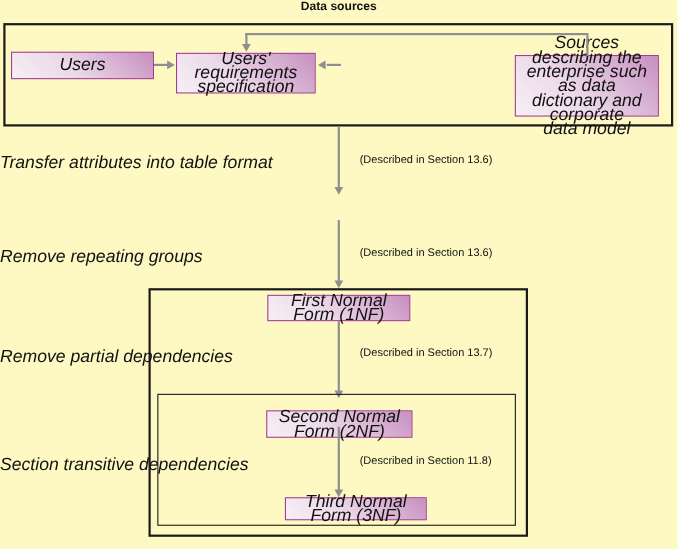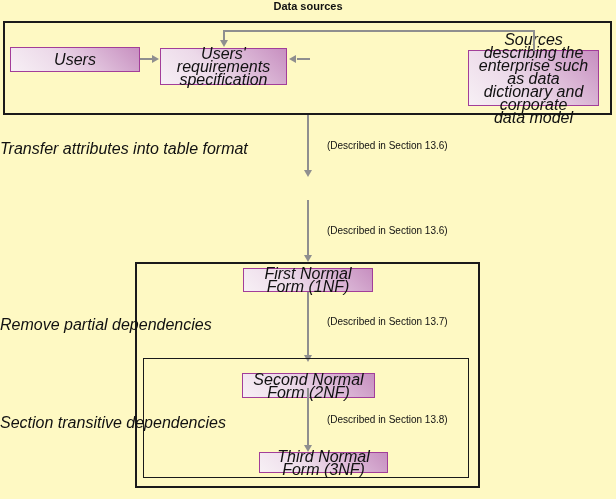--- a/index.html
+++ b/index.html
@@ -95,33 +95,34 @@
   <div class="vline" id="conn-v-req"></div>
   <div class="head down" id="conn-head"></div>
 
   <div class="vline" id="stem1"></div>
   <div class="head down" id="head1"></div>
   <div class="action" id="action1">Transfer attributes into table format</div>
   <div class="ref" id="ref1">(Described in Section 13.6)</div>
 
   <div class="vline" id="stem2"></div>
   <div class="head down" id="head2"></div>
+  <div class="action" id="action2">Remove repeating groups</div>
   <div class="ref" id="ref2">(Described in Section 13.6)</div>
 
   <div class="frame" id="outer-nf"></div>
   <div class="pinkbox" id="box-1nf">First Normal Form (1NF)</div>
 
   <div class="vline" id="stem3"></div>
   <div class="head down" id="head3"></div>
   <div class="action" id="action3">Remove partial dependencies</div>
   <div class="ref" id="ref3">(Described in Section 13.7)</div>
 
   <div class="frame thin" id="inner-nf"></div>
   <div class="pinkbox" id="box-2nf">Second Normal Form (2NF)</div>
 
   <div class="vline" id="stem4"></div>
   <div class="head down" id="head4"></div>
   <div class="action" id="action4">Section transitive dependencies</div>
-  <div class="ref" id="ref4">(Described in Section 13.8)</div>
+  <div class="ref" id="ref4">(Described in Section 11.8)</div>
 
   <div class="pinkbox" id="box-3nf">Third Normal Form (3NF)</div>
 
 </div>
 
 </body></html>

